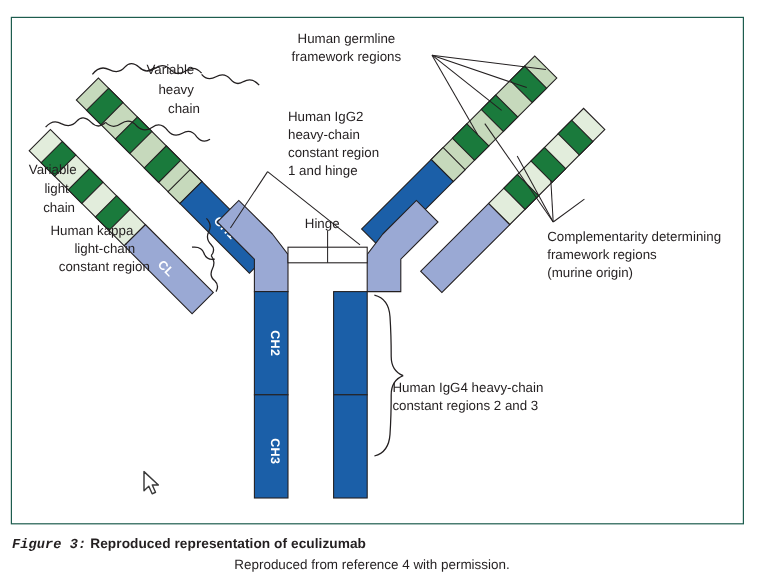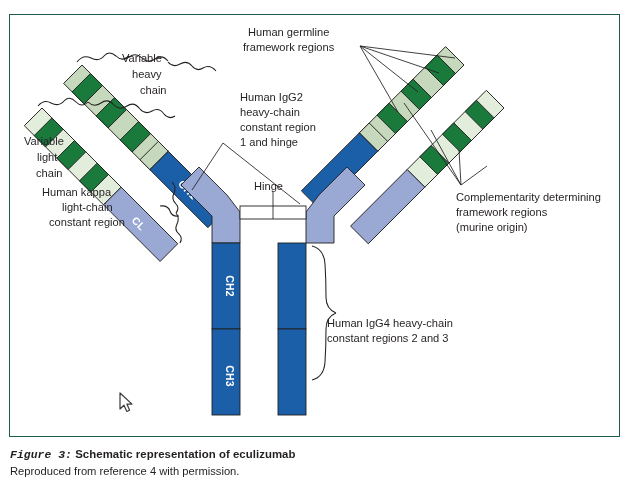--- a/index.html
+++ b/index.html
@@ -50,20 +50,21 @@
   }
   .caption-title .fig-word {
     font-style: italic;
     font-family: Liberation Mono, monospace;
   }
   .caption-sub {
     font-size: 11.2px;
     line-height: 15px;
     color: #231f20;
     margin-top: 1px;
+    text-align: center;
   }
   .cursor {
     position: absolute;
     left: 119px;
     top: 392px;
     width: 16px;
     height: 22px;
     pointer-events: none;
   }
   svg text {
@@ -287,18 +288,18 @@
 
   </svg>
 
   <svg class="cursor" width="16" height="22" viewBox="0 0 16 22">
     <path d="M 1,1 L 1,17 L 5,13.2 L 7.8,19.5 L 10.6,18.2 L 7.9,12.1 L 13,12.1 Z" fill="#ffffff" stroke="#3a3a3a" stroke-width="1.2" stroke-linejoin="round"></path>
   </svg>
 
   <div class="caption">
     <div class="caption-title">
       <span class="fig-word">Figure 3:</span>
-      <span>Schematic representation of eculizumab</span>
+      <span>Reproduced representation of eculizumab</span>
     </div>
     <div class="caption-sub">Reproduced from reference 4 with permission.</div>
   </div>
 
 </div>
 
 </body></html>

